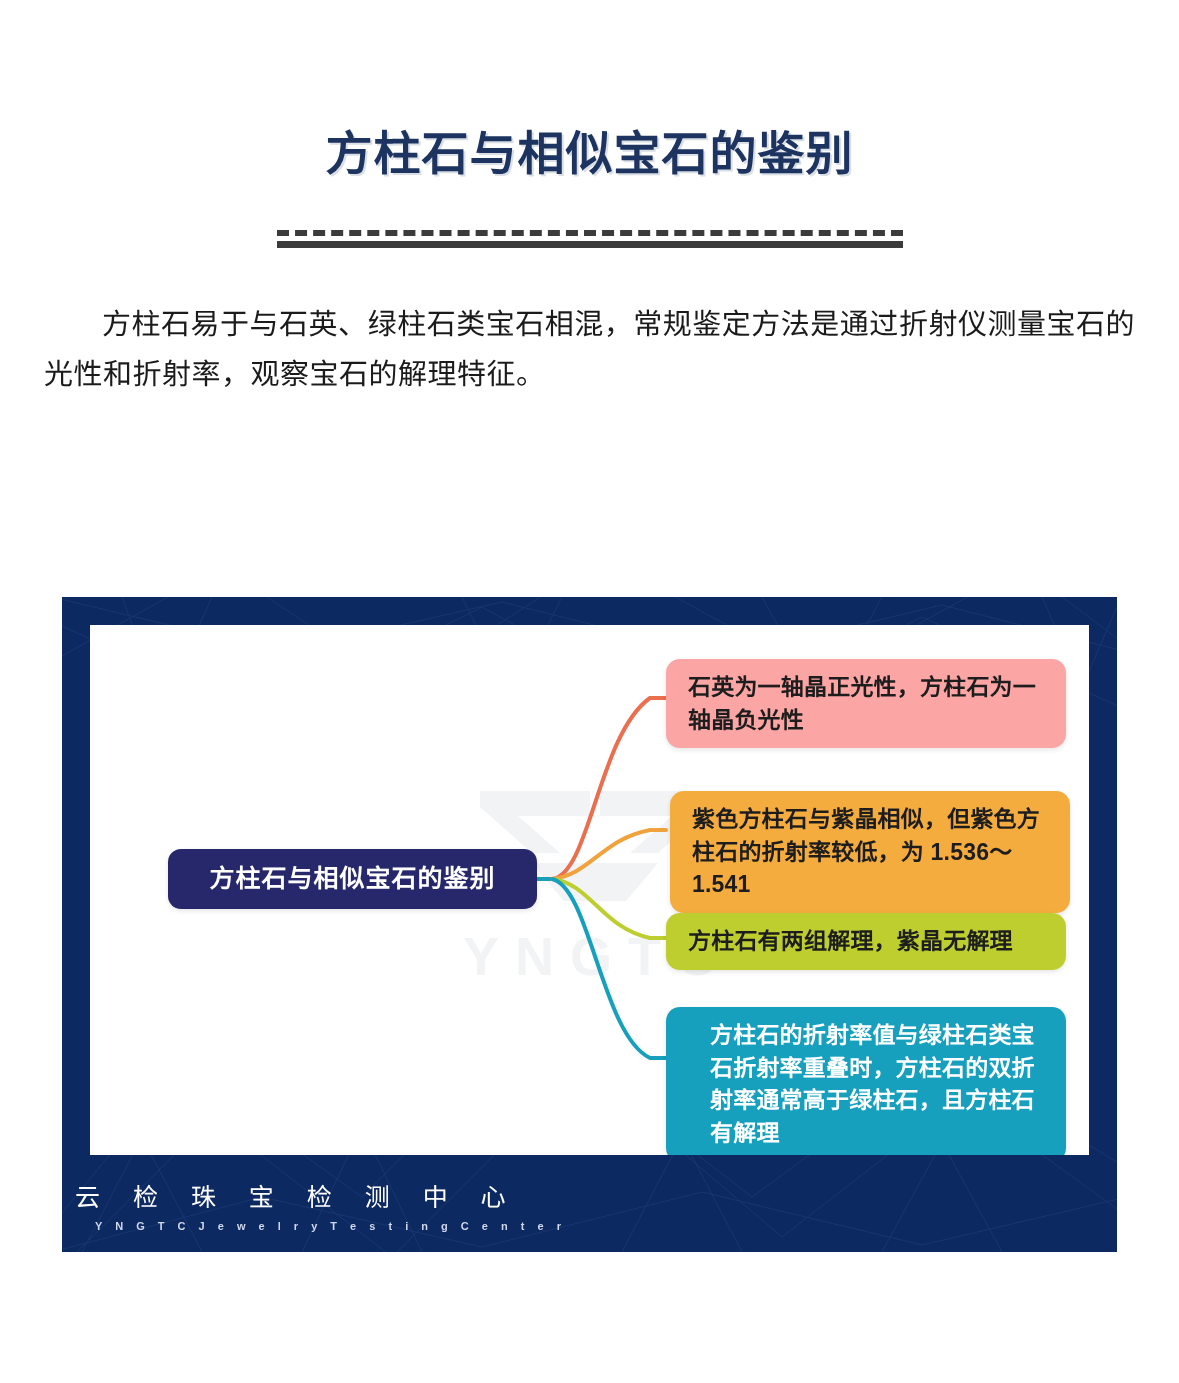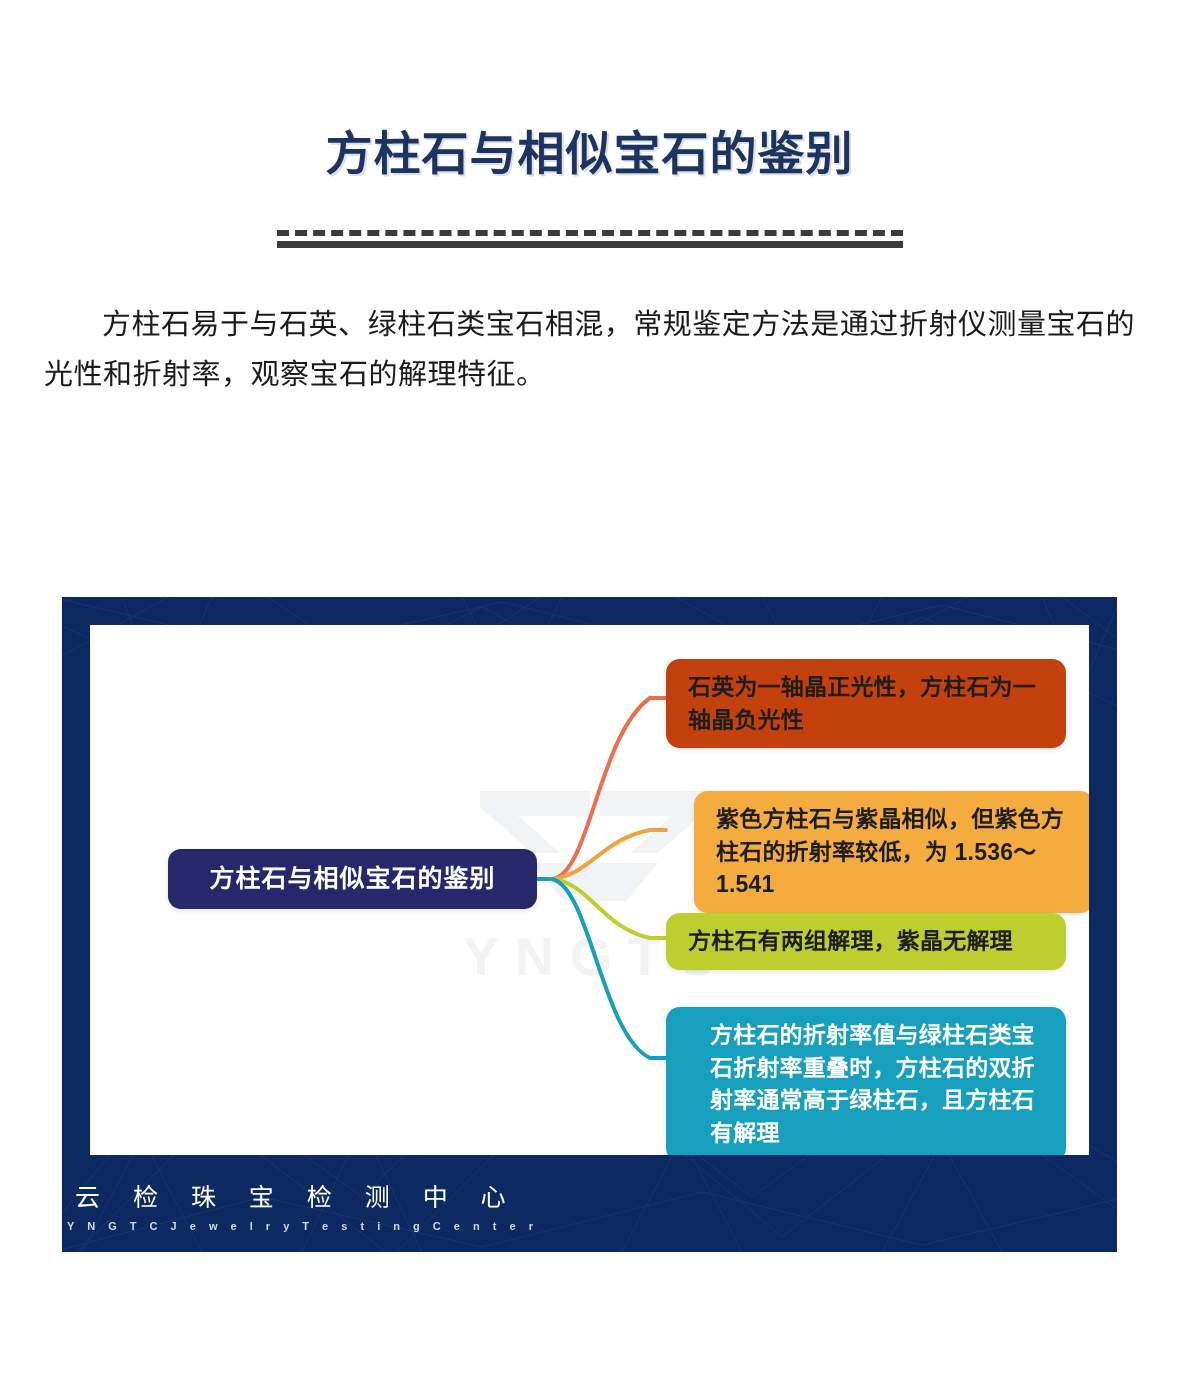--- a/index.html
+++ b/index.html
@@ -141,26 +141,26 @@
     border-radius: 13px;
     justify-content: center;
     font-size: 25px;
     letter-spacing: 1px;
   }
   .node-b1 {
     left: 576px;
     top: 34px;
     width: 400px;
     min-height: 78px;
-    background: #c2410c;
+    background: #fca5a5;
     color: #1d1d1d;
     align-items: center;
   }
   .node-b2 {
-    left: 604px;
+    left: 580px;
     top: 166px;
     width: 400px;
     min-height: 78px;
     background: #f5ac3e;
     color: #1d1d1d;
   }
   .node-b3 {
     left: 576px;
     top: 288px;
     width: 400px;
@@ -193,20 +193,21 @@
     text-indent: 13px;
     font-weight: 400;
   }
   .footer-en {
     margin-top: 7px;
     font-size: 11px;
     letter-spacing: 5px;
     text-indent: 5px;
     font-weight: 700;
     color: #cfd8ea;
+    margin-left: 28px;
   }
 </style>
 </head>
 <body>
 
 <div class="title-wrap">
   <h1 class="page-title">方柱石与相似宝石的鉴别</h1>
   <div class="title-rules">
     <div class="rule-dashed"></div>
     <div class="rule-solid"></div>

